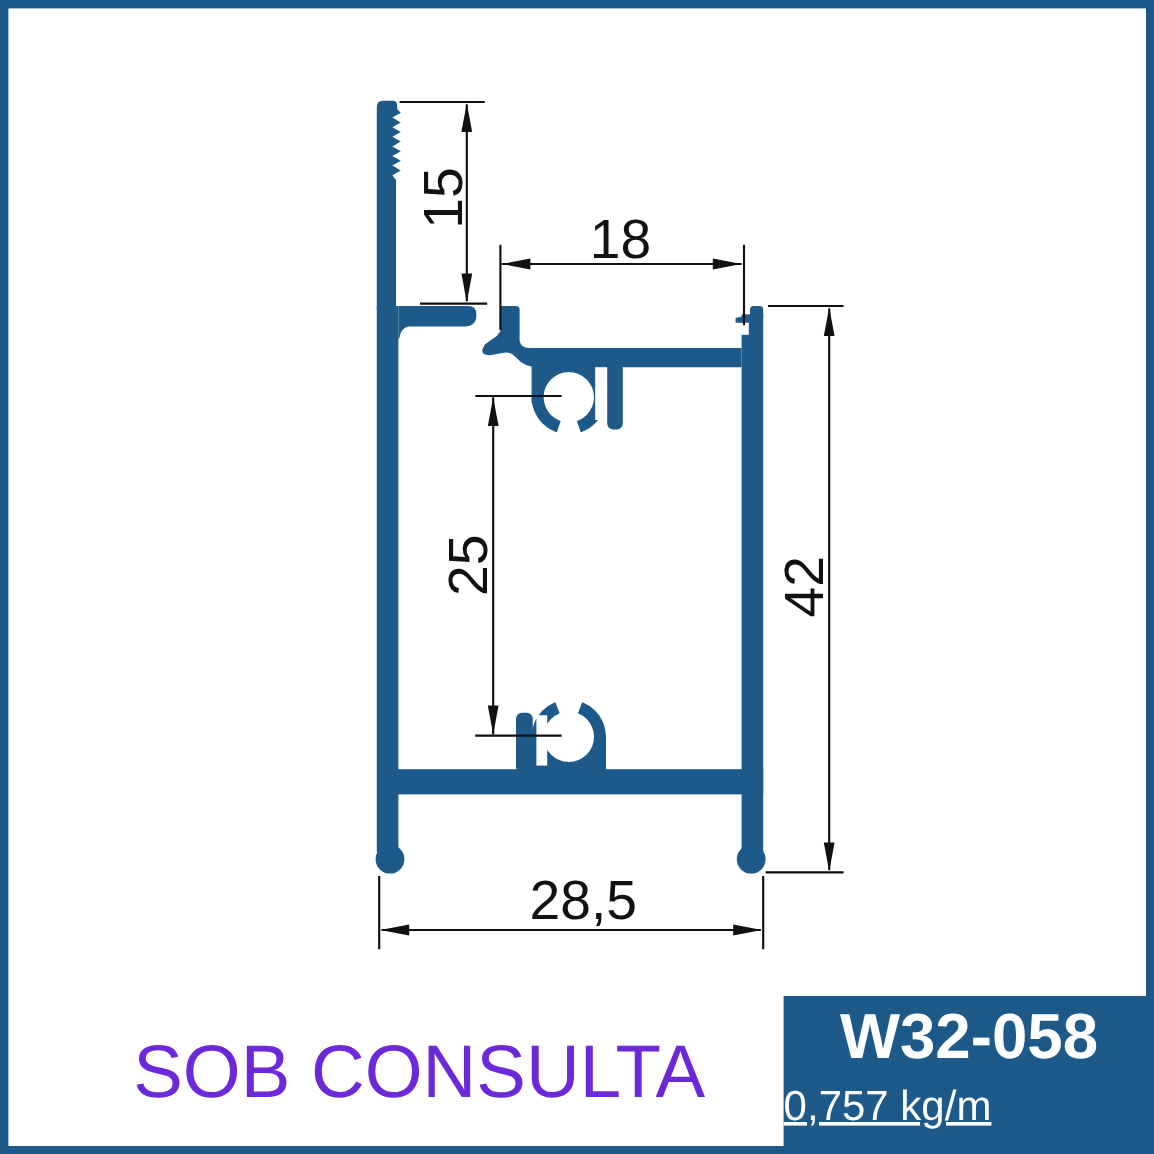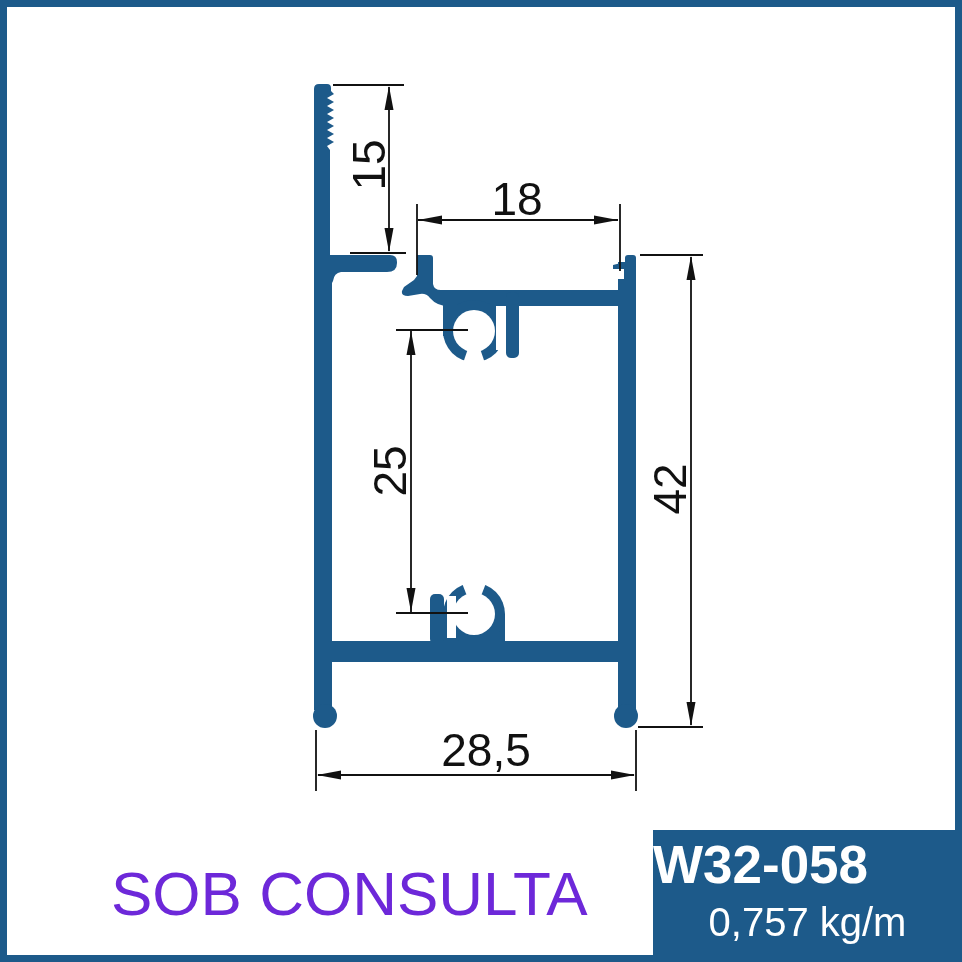--- a/index.html
+++ b/index.html
@@ -33,34 +33,34 @@
   }
   #code-box{
     position:absolute;
     left:653px;top:830px;
     width:309px;height:132px;
     background:#1d5a8a;
     z-index:3;
   }
   #code-box .code{
     position:absolute;left:0;top:6px;width:100%;
-    text-align:left;
+    text-align:center;
     color:#ffffff;
     font-weight:bold;
     font-size:53px;
     line-height:58px;
     white-space:nowrap;
   }
   #code-box .weight{
     position:absolute;left:0;top:70px;width:100%;
-    text-align:center;
     color:#ffffff;
-    font-size:40px;
+    font-size:35px;
     line-height:44px;
     white-space:nowrap;
+    text-decoration:underline;
   }
 </style>
 </head>
 <body>
 
 <div id="page">
 
   <svg id="drawing" width="962" height="962" viewBox="0 0 962 962" xmlns="http://www.w3.org/2000/svg">
 
     <g fill="#1d5a8a" stroke="none">

